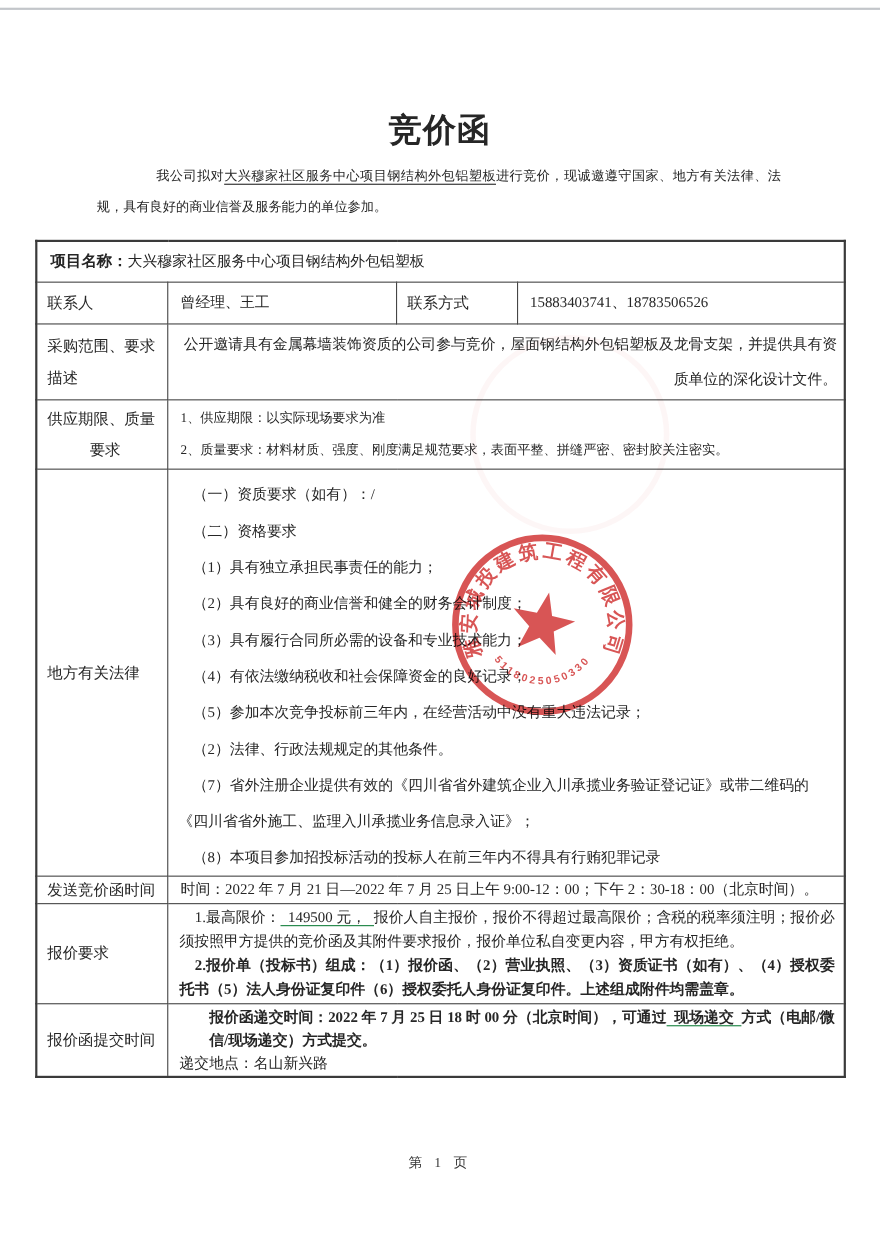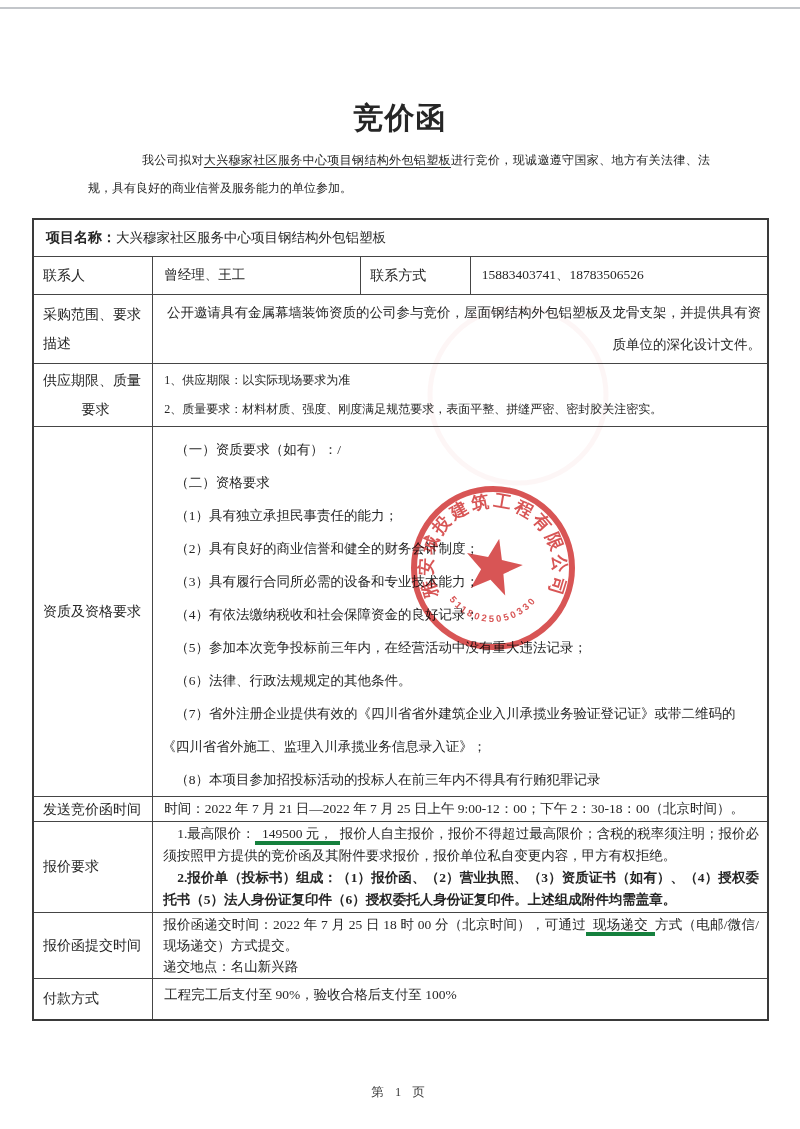--- a/index.html
+++ b/index.html
@@ -4,21 +4,21 @@
 <style>
   html,body{margin:0;padding:0;}
   body{width:800px;height:1129px;background:#ffffff;position:relative;overflow:hidden;
        font-family:"Liberation Serif","DejaVu Serif",serif;color:#262626;}
   .scan-top-line{position:absolute;left:0;top:7px;width:800px;height:2px;background:#c3c6ca;}
   .title{position:absolute;left:0;top:98px;width:800px;margin:0;text-align:center;
          font-size:30px;font-weight:700;letter-spacing:1px;}
   .intro{position:absolute;left:88px;top:146px;width:622px;margin:0;font-size:12px;
          line-height:28px;text-indent:54px;text-align:justify;}
   .u-plain{text-decoration:underline;text-underline-offset:3px;}
-  .uline{border-bottom:4px solid #15803d;padding:0 7px;}
+  .uline{border-bottom:1px solid #15803d;padding:0 7px;}
 
   table.grid{position:absolute;left:32px;top:218px;width:737px;border-collapse:collapse;
              table-layout:fixed;}
   table.grid td,table.grid th{border:1px solid #454545;box-sizing:border-box;
              font-weight:normal;text-align:left;overflow:hidden;}
   table.grid{border:2px solid #3a3a3a;}
   .lab{font-family:"Liberation Sans","DejaVu Sans",sans-serif;font-weight:700;font-size:14px;
        padding:2px 4px 2px 9px;vertical-align:middle;line-height:29px;}
   .lab .l2c{display:block;text-align:center;}
   .lab .l2l{display:block;text-align:left;}
@@ -30,26 +30,26 @@
   .r6 td,.r6 th{height:363px;} .r7 td,.r7 th{height:24px;}
   .r8 td,.r8 th{height:88px;} .r9 td,.r9 th{height:60px;} .r10 td,.r10 th{height:42px;}
   .qual{vertical-align:top;padding:6px 8px 0 9px;font-size:13.5px;}
   .qi{line-height:33px;text-indent:13px;margin:0;}
   .boldline{font-weight:700;line-height:20px;font-size:13.5px;padding:1px 4px 1px 11px;}
   .quote-cell{font-size:13.5px;padding:1px 8px 1px 10px;vertical-align:middle;}
   .quote-cell p{margin:0;line-height:22px;text-indent:14px;text-align:justify;}
   .quote-cell p.pbold{font-weight:700;}
   .submit-cell{font-size:13.5px;padding:1px 8px 1px 10px;vertical-align:middle;}
   .submit-cell p{margin:0;line-height:21px;text-align:justify;}
-  .submit-cell p.pbold{font-weight:400;}
+  .submit-cell p.pbold{font-weight:700;margin-left:27px;}
   .pay-cell{font-size:13.5px;vertical-align:top;padding:6px 8px 0 11px;line-height:20px;}
   .supply-cell{font-size:12px;line-height:29px;padding:0 6px 0 11px;vertical-align:middle;}
   .supply-cell div{margin:0;}
   .footer{position:absolute;left:0;top:1049px;width:800px;text-align:center;
-          font-size:12.5px;letter-spacing:4px;color:#3a3a3a;margin-top:35px;}
+          font-size:12.5px;letter-spacing:4px;color:#3a3a3a;}
   svg.stamp{position:absolute;left:0;top:0;pointer-events:none;mix-blend-mode:multiply;}
 </style>
 </head>
 <body>
 
 <div class="scan-top-line"></div>
 
 <h1 class="title">竞价函</h1>
 
 <p class="intro"><span>我公司拟对</span><span class="u-plain">大兴穆家社区服务中心项目钢结构外包铝塑板</span><span>进行竞价，现诚邀遵守国家、地方有关法律、法规，具有良好的商业信誉及服务能力的单位参加。</span></p>
@@ -76,30 +76,30 @@
     <td class="val" colspan="3" style="line-height:32px;text-align:right;">公开邀请具有金属幕墙装饰资质的公司参与竞价，屋面钢结构外包铝塑板及龙骨支架，并提供具有资质单位的深化设计文件。</td>
   </tr>
   <tr class="r5">
     <th class="lab"><span>供应期限、质量</span><span class="l2c">要求</span></th>
     <td class="supply-cell" colspan="3">
       <div>1、供应期限：以实际现场要求为准</div>
       <div>2、质量要求：材料材质、强度、刚度满足规范要求，表面平整、拼缝严密、密封胶关注密实。</div>
     </td>
   </tr>
   <tr class="r6">
-    <th class="lab">资质及资格要求</th>
+    <th class="lab">地方有关法律</th>
     <td class="qual" colspan="3">
       <div class="qi">（一）资质要求（如有）：/</div>
       <div class="qi">（二）资格要求</div>
       <div class="qi">（1）具有独立承担民事责任的能力；</div>
       <div class="qi">（2）具有良好的商业信誉和健全的财务会计制度；</div>
       <div class="qi">（3）具有履行合同所必需的设备和专业技术能力；</div>
       <div class="qi">（4）有依法缴纳税收和社会保障资金的良好记录；</div>
       <div class="qi">（5）参加本次竞争投标前三年内，在经营活动中没有重大违法记录；</div>
-      <div class="qi">（6）法律、行政法规规定的其他条件。</div>
+      <div class="qi">（2）法律、行政法规规定的其他条件。</div>
       <div class="qi">（7）省外注册企业提供有效的《四川省省外建筑企业入川承揽业务验证登记证》或带二维码的《四川省省外施工、监理入川承揽业务信息录入证》；</div>
       <div class="qi">（8）本项目参加招投标活动的投标人在前三年内不得具有行贿犯罪记录</div>
     </td>
   </tr>
   <tr class="r7">
     <th class="lab" style="line-height:20px;">发送竞价函时间</th>
     <td class="boldline" colspan="3">时间：2022 年 7 月 21 日—2022 年 7 月 25 日上午 9:00-12：00；下午 2：30-18：00（北京时间）。</td>
   </tr>
   <tr class="r8">
     <th class="lab">报价要求</th>
@@ -107,24 +107,20 @@
       <p><span>1.最高限价：</span><span class="uline">149500 元，</span><span>报价人自主报价，报价不得超过最高限价；含税的税率须注明；报价必须按照甲方提供的竞价函及其附件要求报价，报价单位私自变更内容，甲方有权拒绝。</span></p>
       <p class="pbold">2.报价单（投标书）组成：（1）报价函、（2）营业执照、（3）资质证书（如有）、（4）授权委托书（5）法人身份证复印件（6）授权委托人身份证复印件。上述组成附件均需盖章。</p>
     </td>
   </tr>
   <tr class="r9">
     <th class="lab" style="line-height:20px;">报价函提交时间</th>
     <td class="submit-cell" colspan="3">
       <p class="pbold"><span>报价函递交时间：2022 年 7 月 25 日 18 时 00 分（北京时间），可通过</span><span class="uline">现场递交</span><span>方式（电邮/微信/现场递交）方式提交。</span></p>
       <p>递交地点：名山新兴路</p>
     </td>
-  </tr>
-  <tr class="r10">
-    <th class="lab">付款方式</th>
-    <td class="pay-cell" colspan="3">工程完工后支付至 90%，验收合格后支付至 100%</td>
   </tr>
 </tbody>
   </table>
 
 <svg class="stamp" width="800" height="1129" viewBox="0 0 800 1129">
   <defs>
     <path id="stampArc" d="M 440.2 598.5 A 61 61 0 1 1 545.8 598.5" fill="none"></path>
     <path id="stampNum" d="M 446.2 595 A 54 54 0 0 0 539.8 595" fill="none"></path>
   </defs>
 

